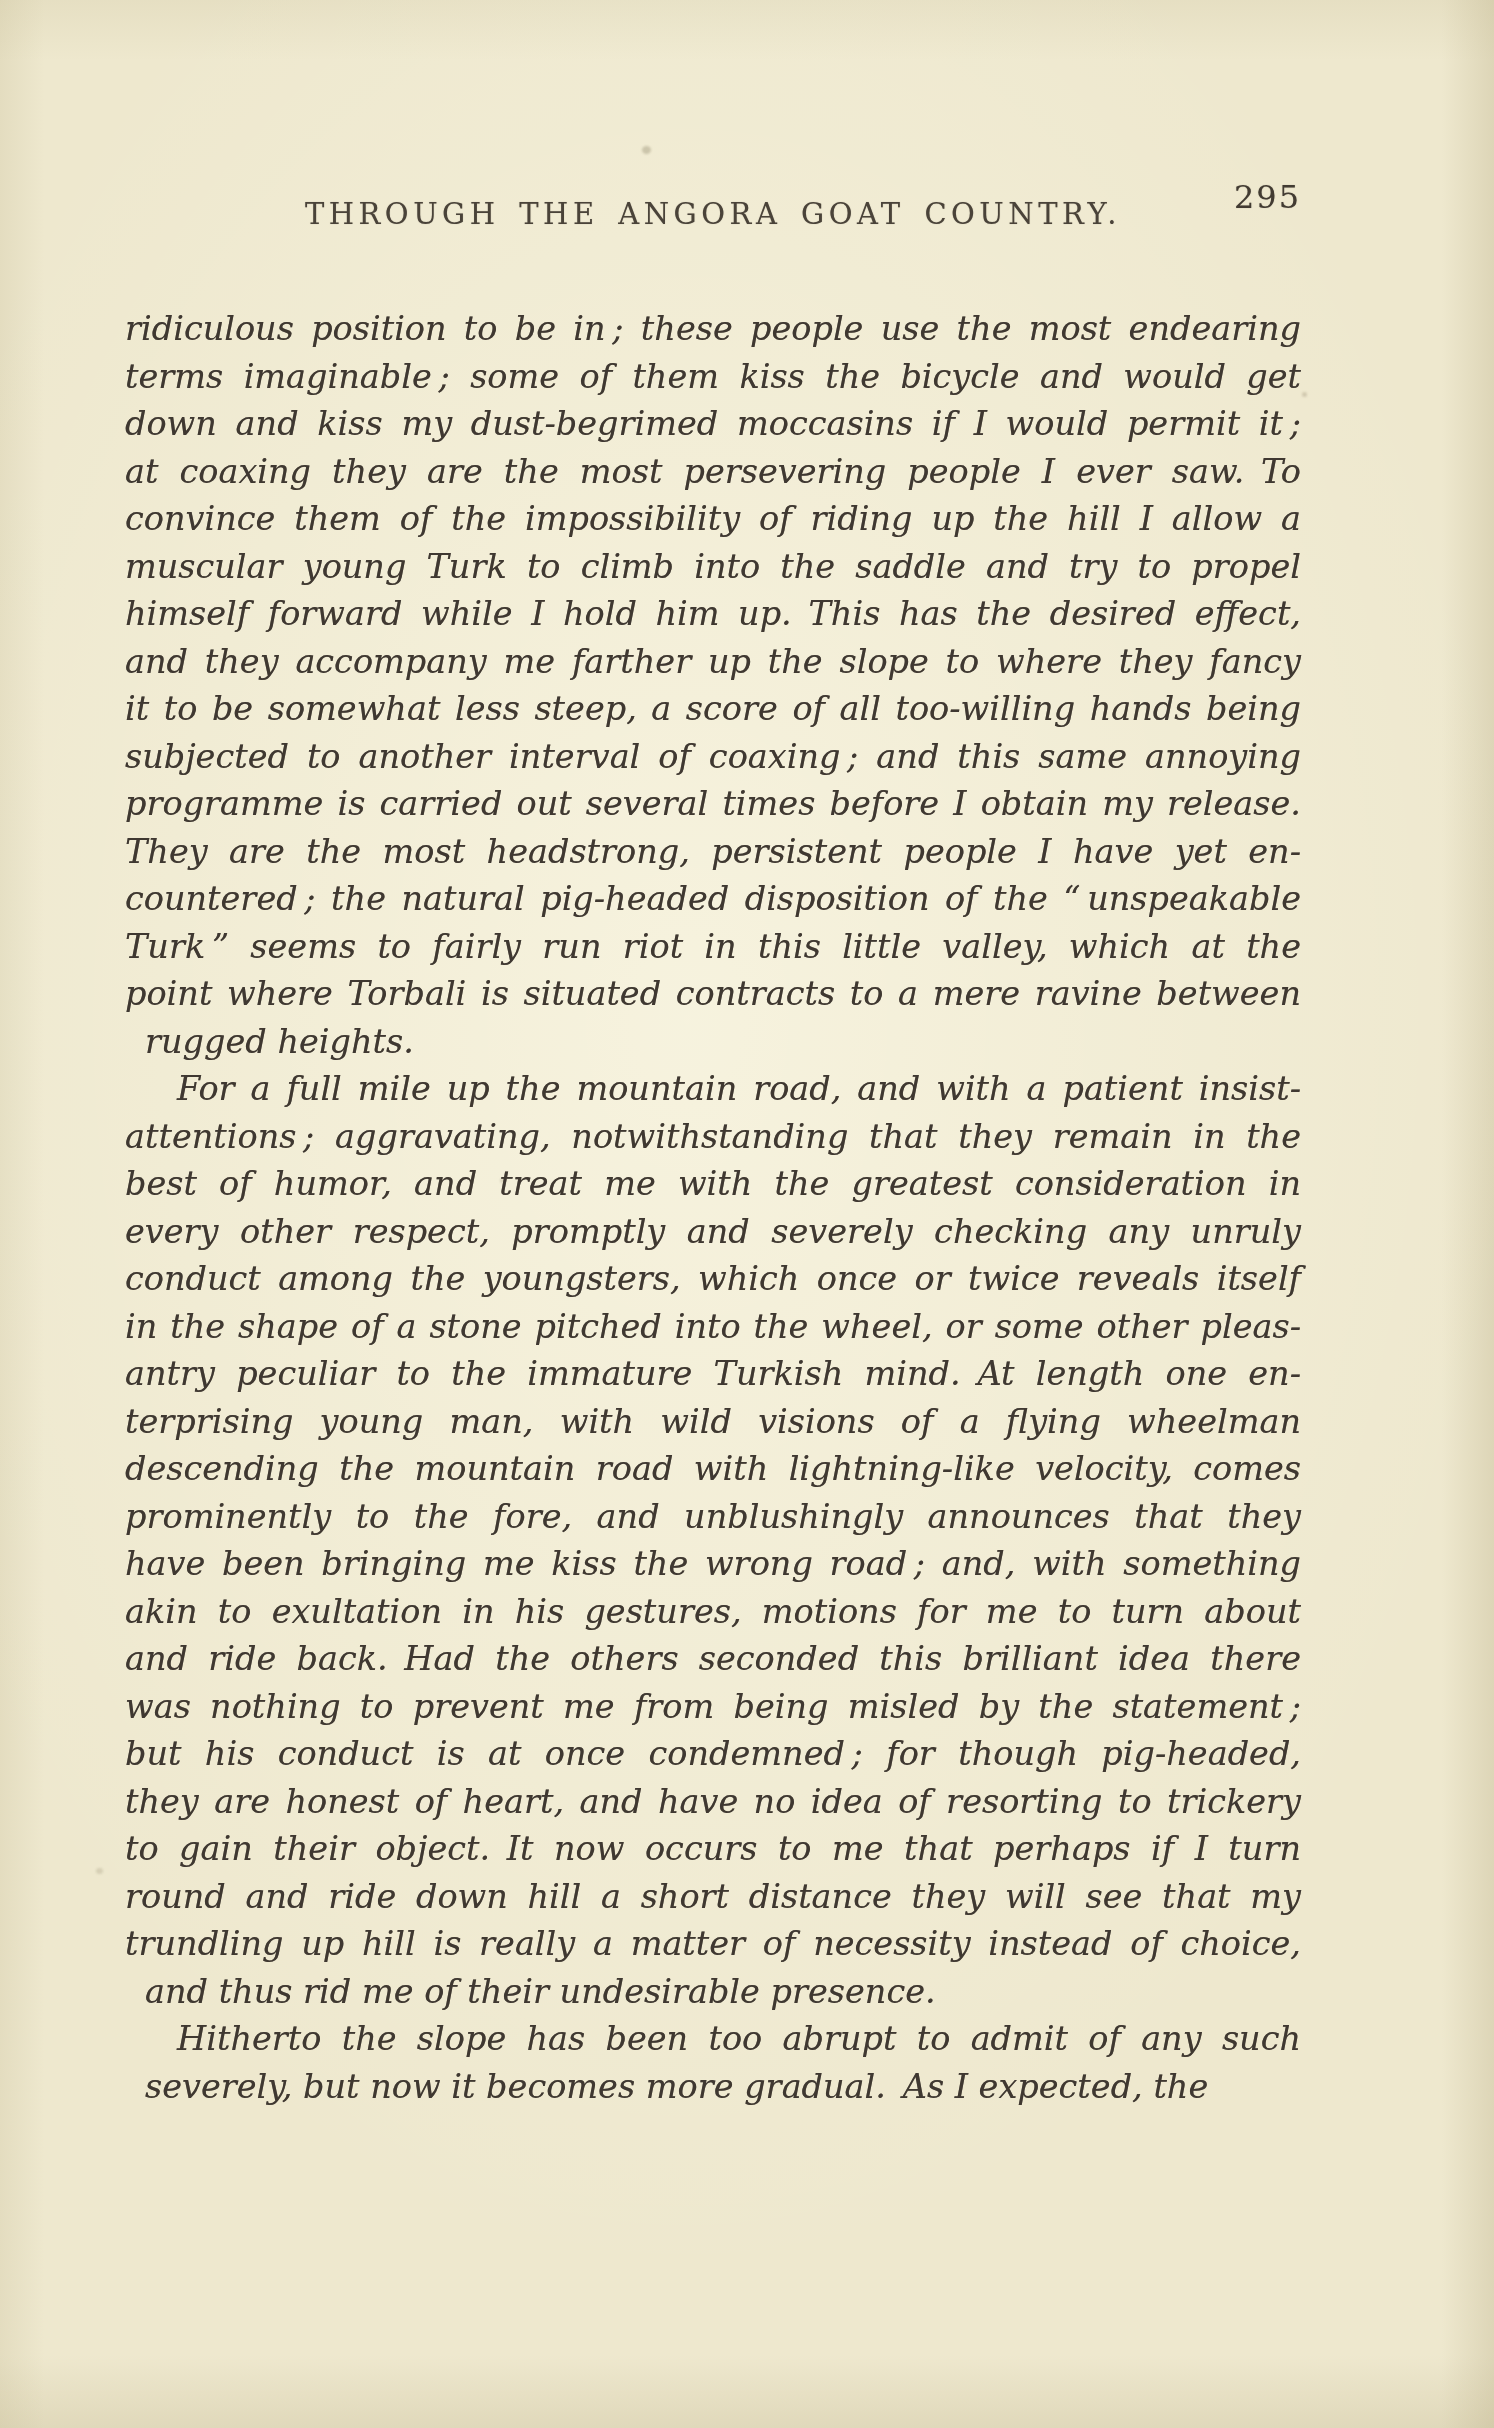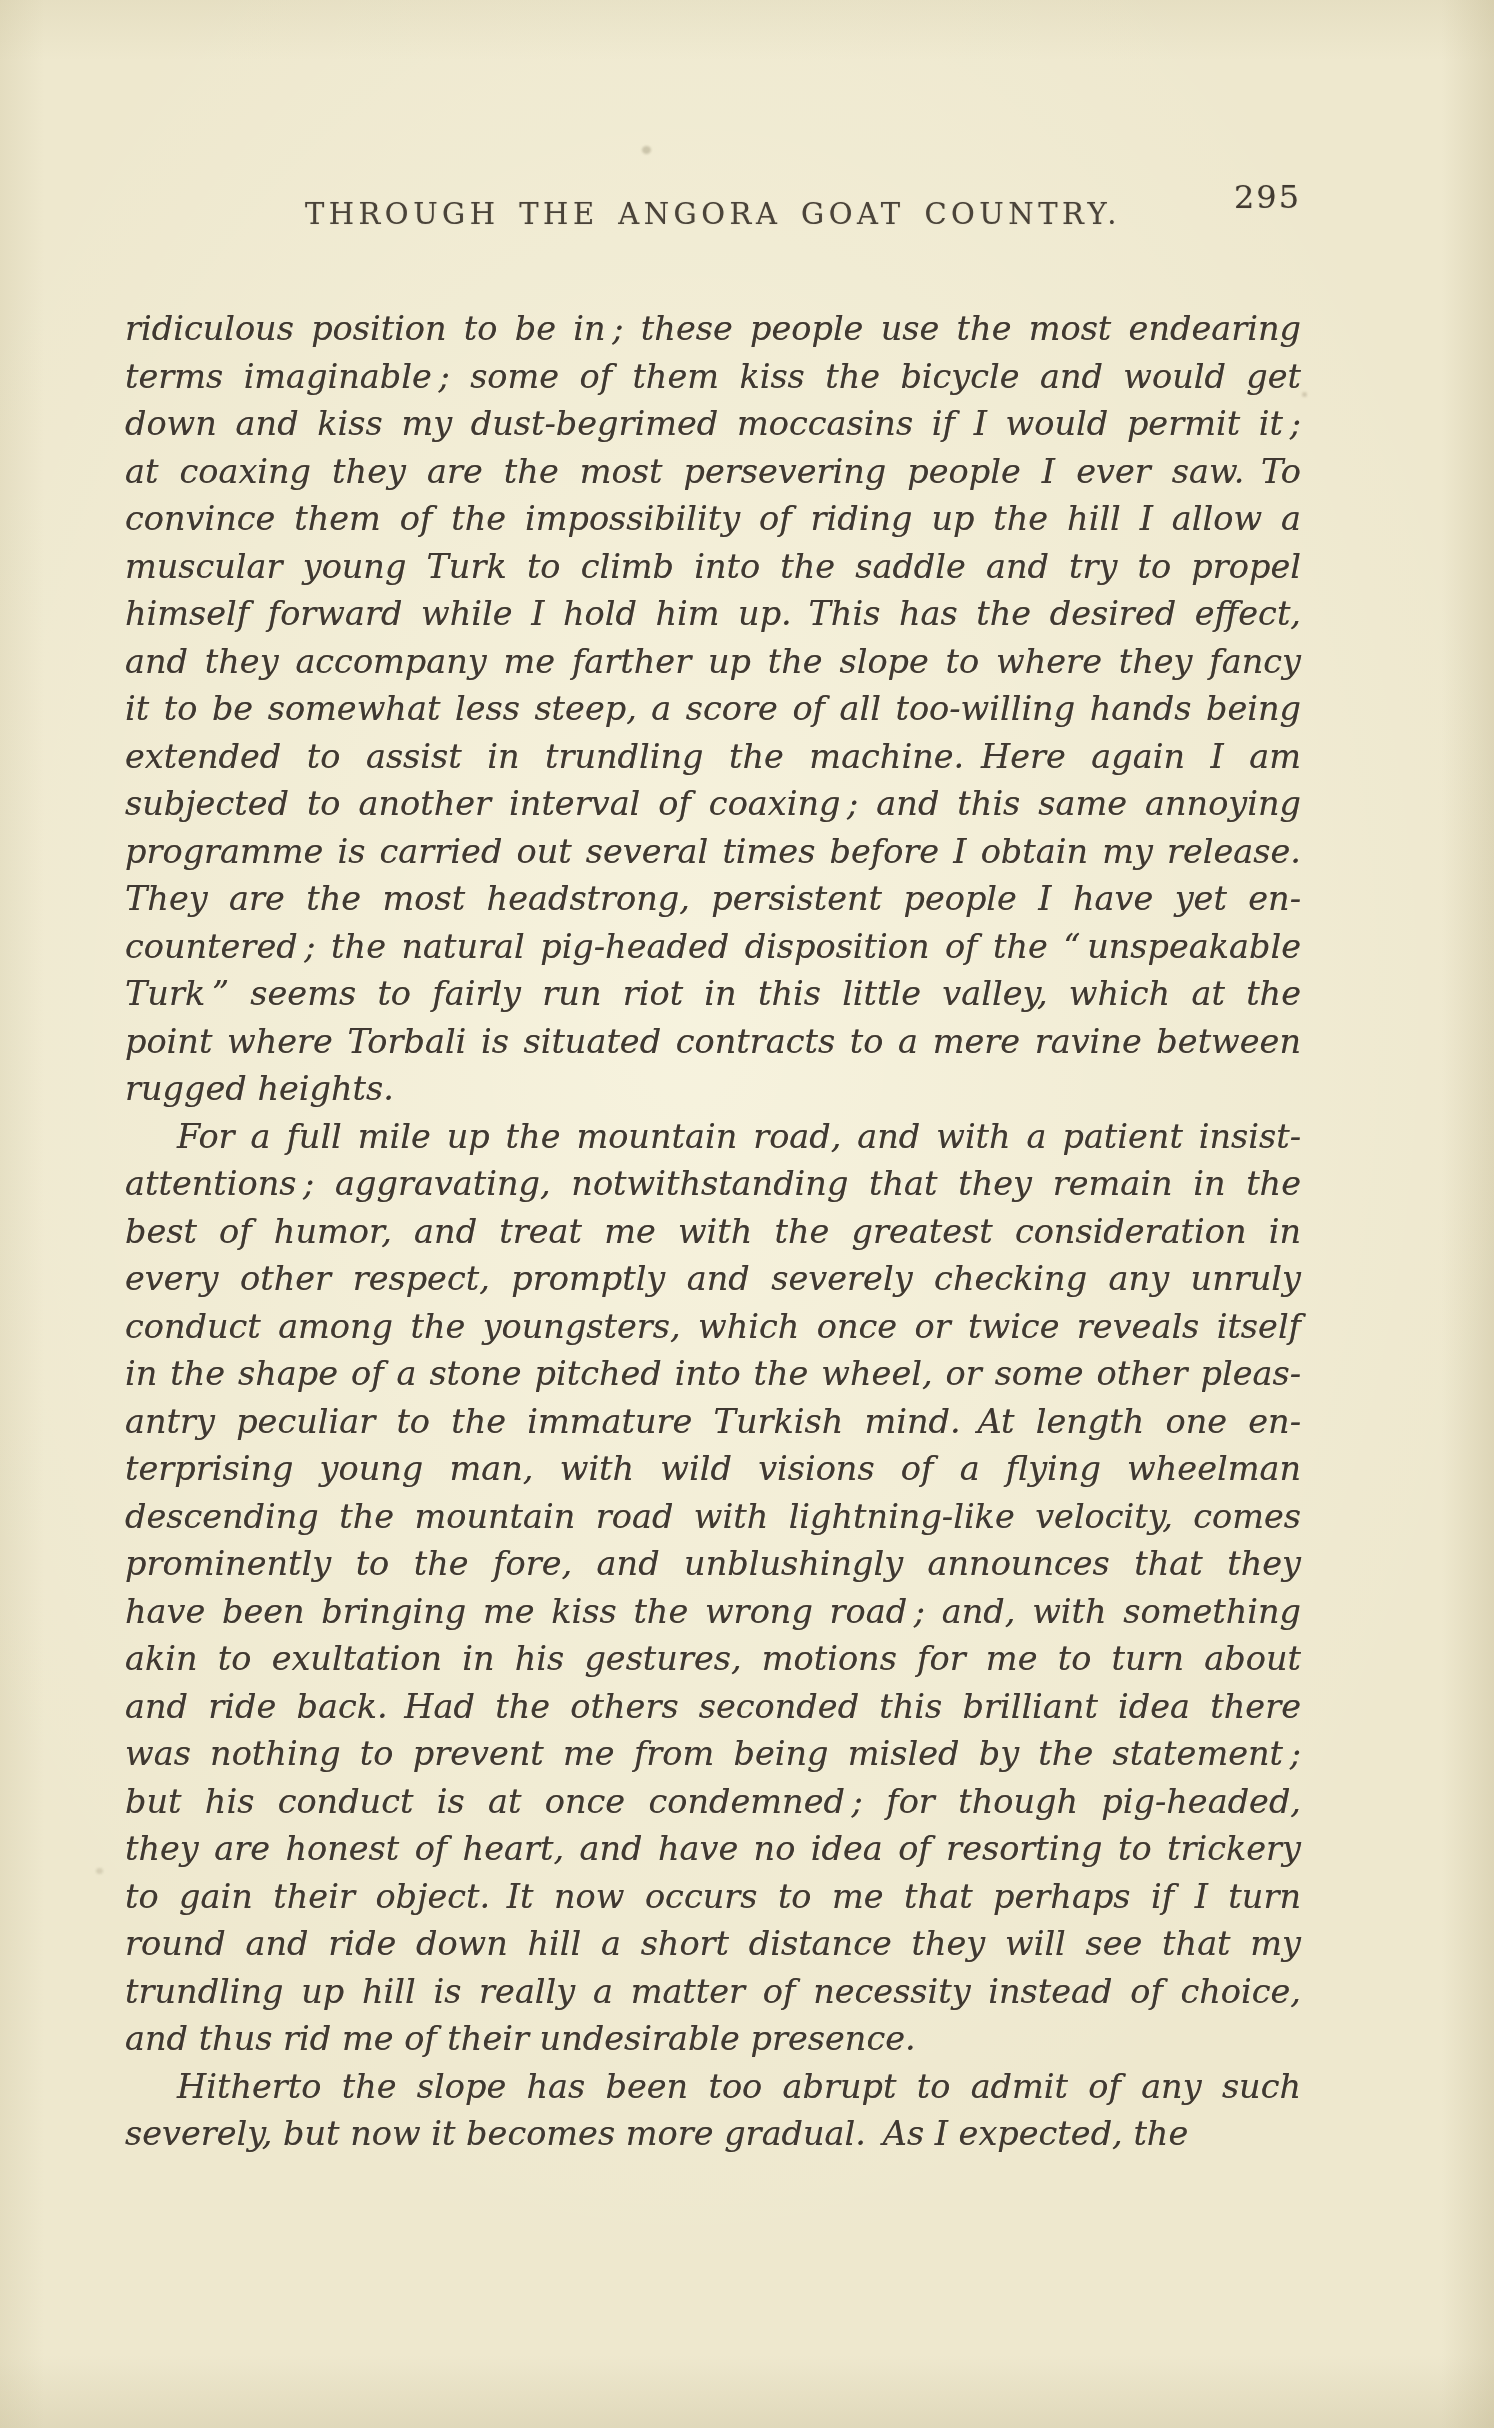--- a/index.html
+++ b/index.html
@@ -76,21 +76,21 @@
     text-shadow: 0 0 0.6px rgba(63,56,49,0.55);
     font-style: italic;
   }
   .paragraph { margin: 0; padding: 0; }
   .text-line {
     text-align: justify;
     text-align-last: justify;
     white-space: pre-wrap;
     height: 47.5px;
   }
-  .text-line.para-end { text-align-last: left; }
+  .text-line.para-end { text-align-last: left; margin-left: 20px; }
   .text-line.indent { text-indent: 52px; }
 </style>
 </head>
 <body>
 
 <div class="scan-page">
 
   <div class="speck s1"></div>
   <div class="speck s2"></div>
   <div class="speck s3"></div>
@@ -105,21 +105,20 @@
       <div class="paragraph">
         <div class="text-line">ridiculous position to be in ; these people use the most endearing</div>
         <div class="text-line">terms imaginable ; some of them kiss the bicycle and would get</div>
         <div class="text-line">down and kiss my dust-begrimed moccasins if I would permit it ;</div>
         <div class="text-line">at coaxing they are the most persevering people I ever saw. To</div>
         <div class="text-line">convince them of the impossibility of riding up the hill I allow a</div>
         <div class="text-line">muscular young Turk to climb into the saddle and try to propel</div>
         <div class="text-line">himself forward while I hold him up. This has the desired effect,</div>
         <div class="text-line">and they accompany me farther up the slope to where they fancy</div>
         <div class="text-line">it to be somewhat less steep, a score of all too-willing hands being</div>
-        <div class="text-line">extended to assist in trundling the machine. Here again I am</div>
         <div class="text-line">subjected to another interval of coaxing ; and this same annoying</div>
         <div class="text-line">programme is carried out several times before I obtain my release.</div>
         <div class="text-line">They are the most headstrong, persistent people I have yet en-</div>
         <div class="text-line">countered ; the natural pig-headed disposition of the “ unspeakable</div>
         <div class="text-line">Turk ” seems to fairly run riot in this little valley, which at the</div>
         <div class="text-line">point where Torbali is situated contracts to a mere ravine between</div>
         <div class="text-line para-end">rugged heights.</div>
       </div>
       <div class="paragraph">
         <div class="text-line indent">For a full mile up the mountain road, and with a patient insist-</div>

